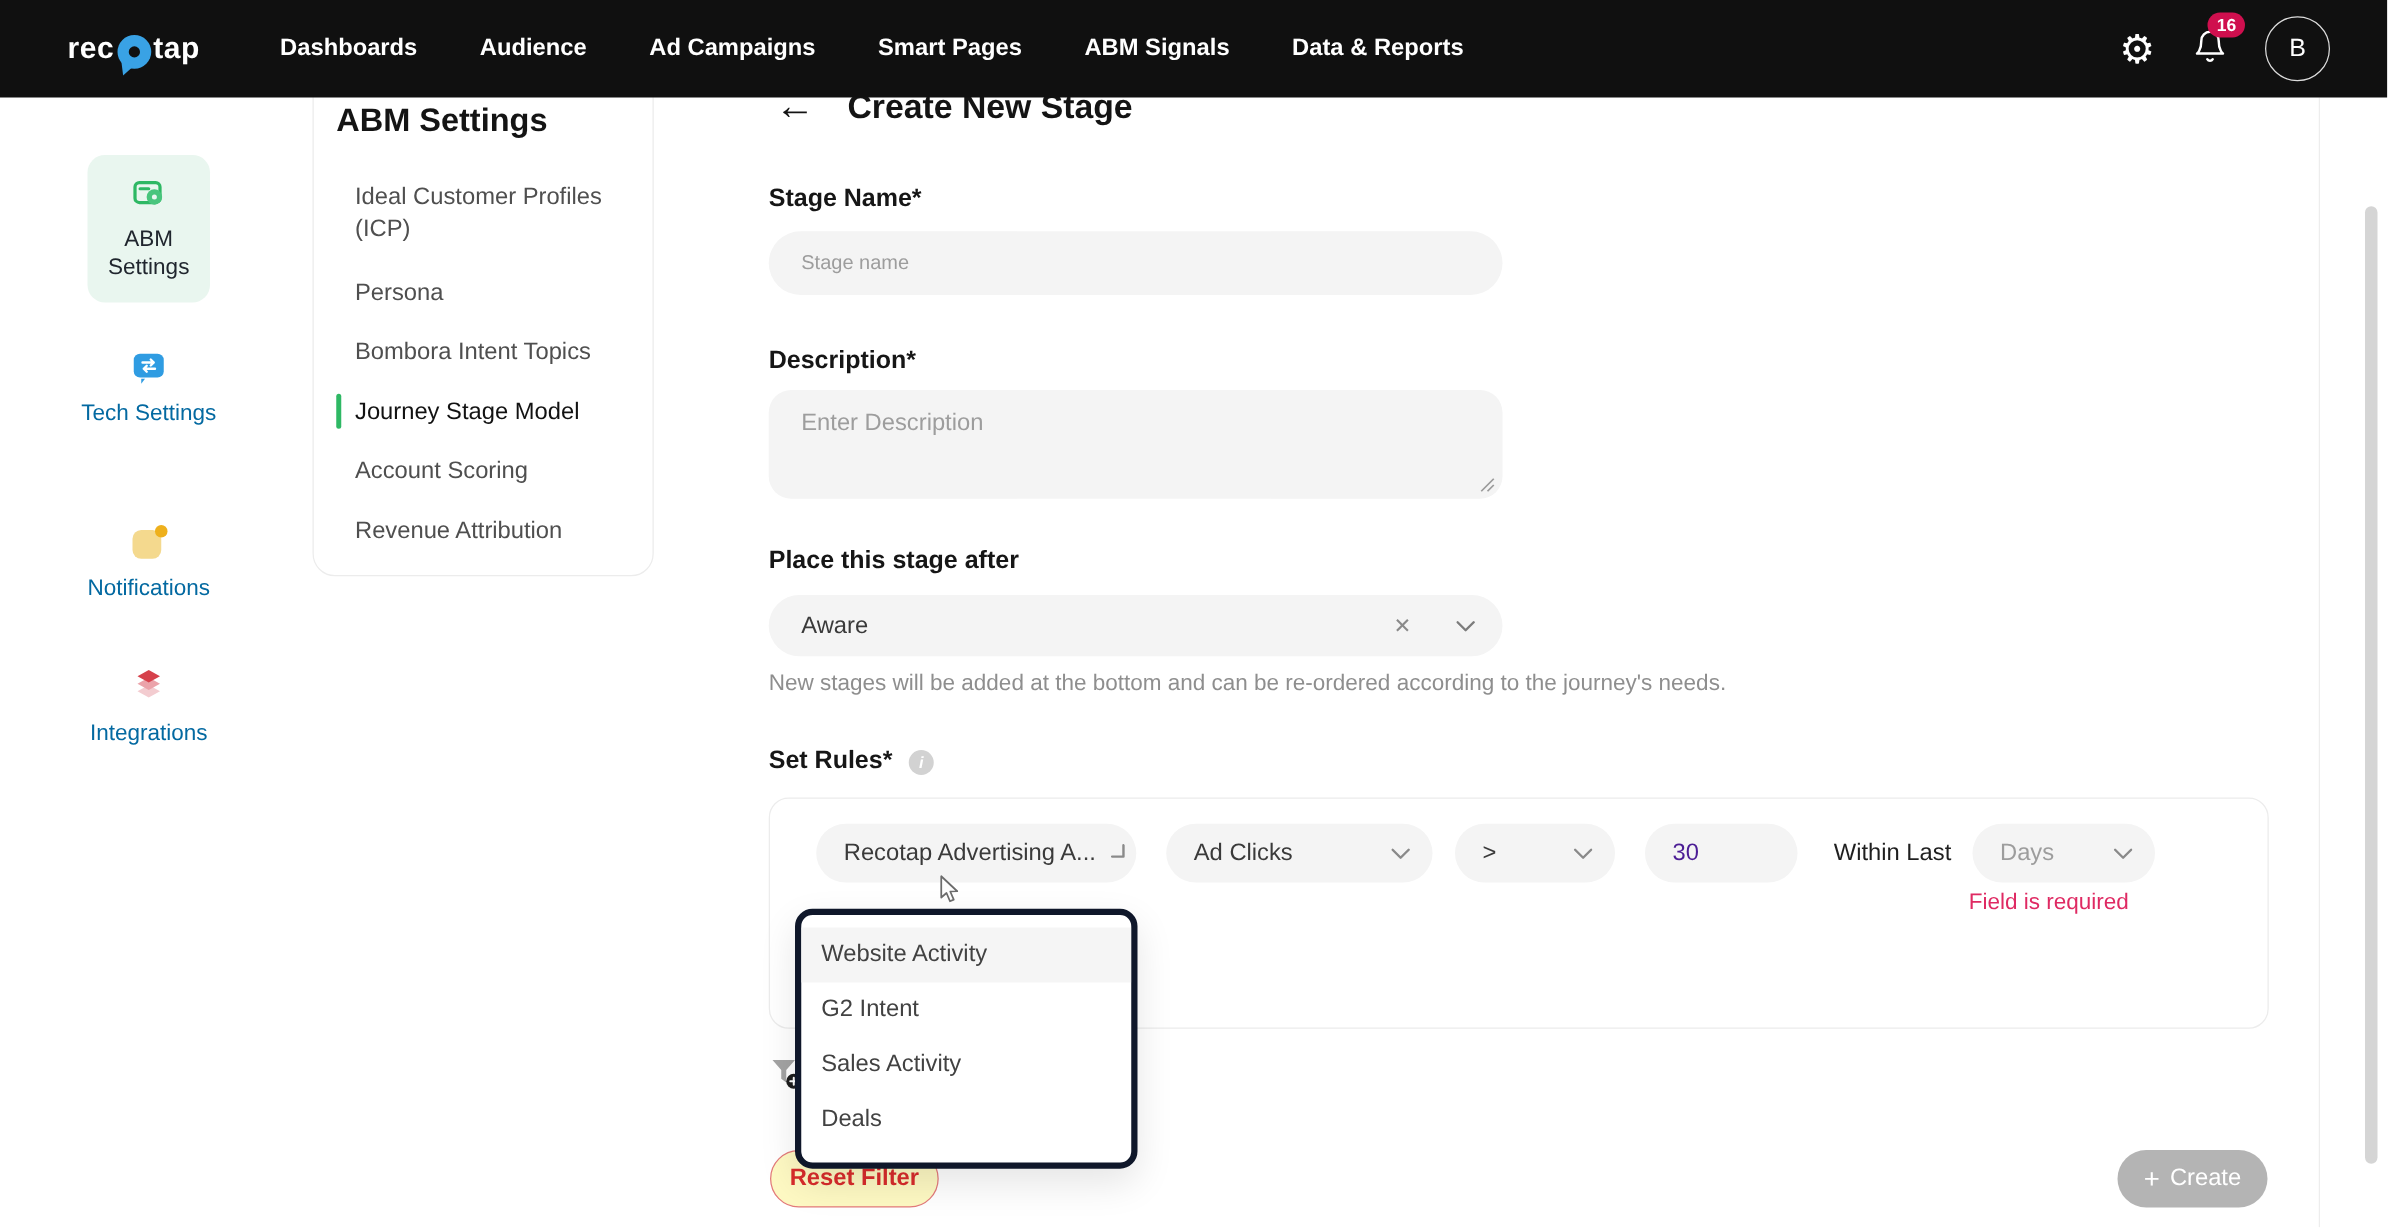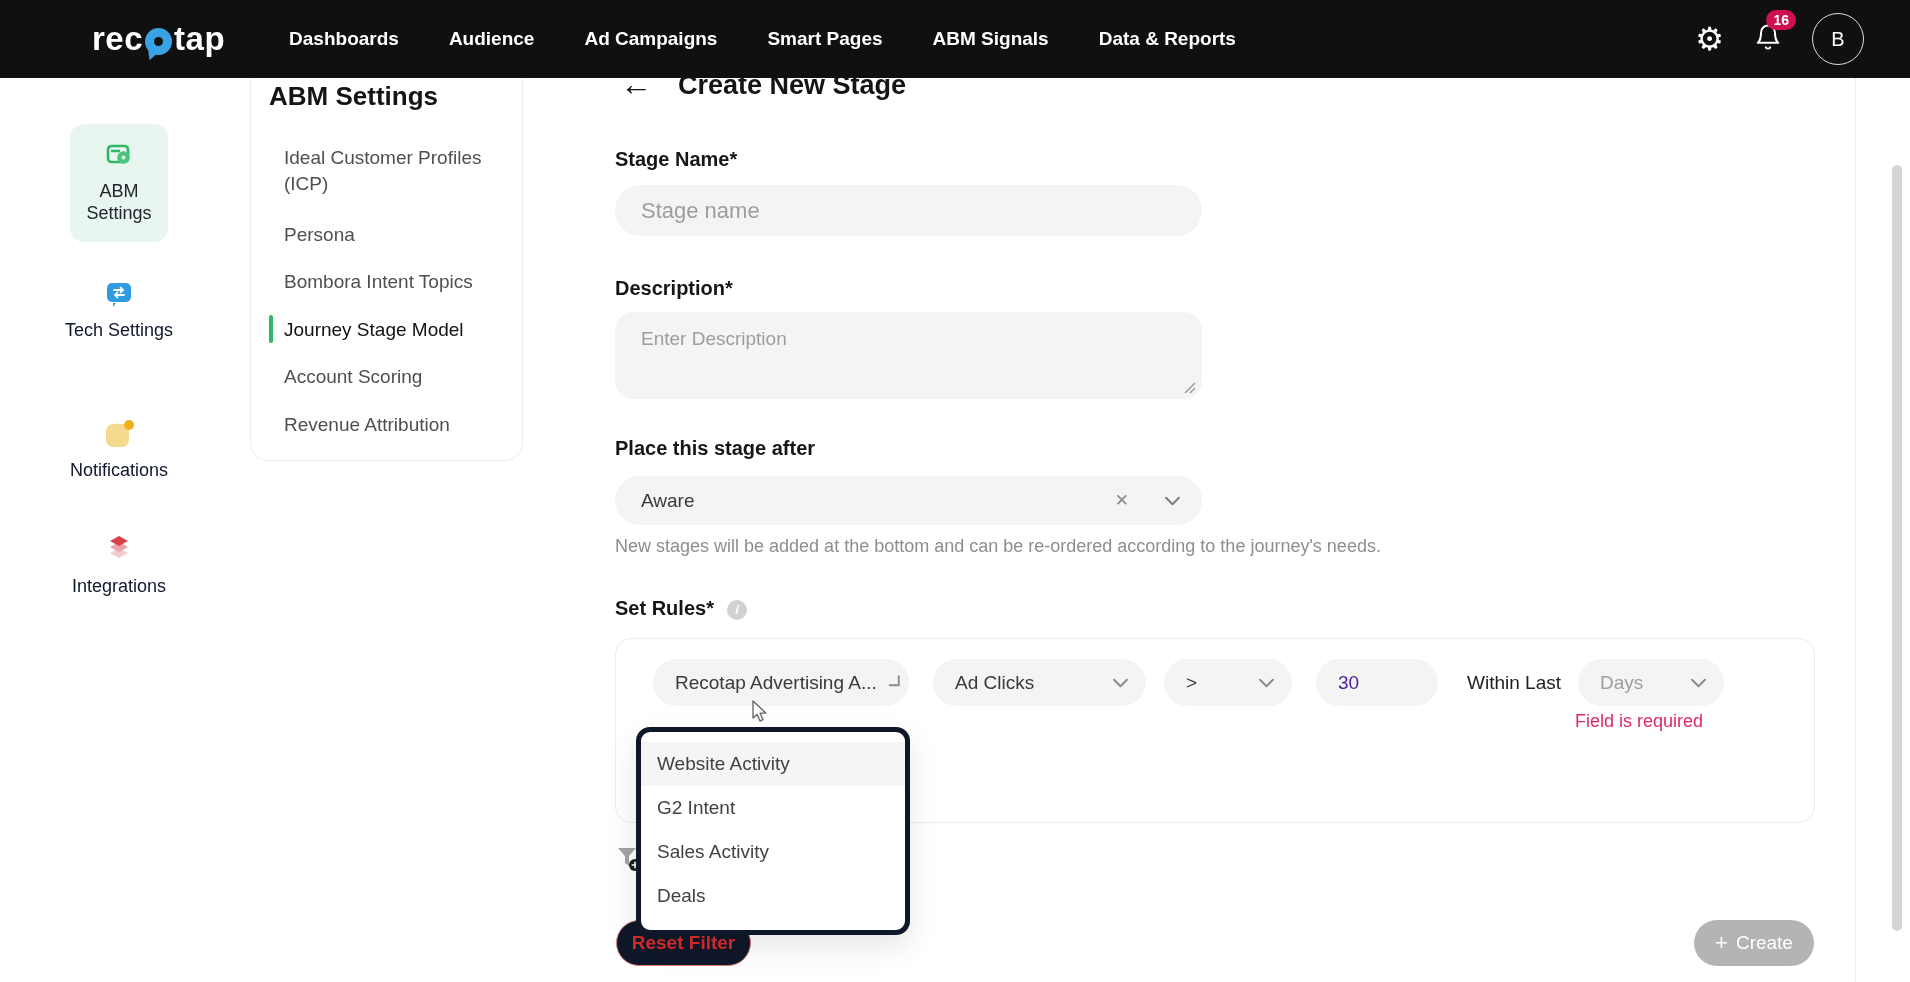--- a/index.html
+++ b/index.html
@@ -7,21 +7,21 @@
   #app {
     position:relative; width:1910px; height:982px; overflow:hidden;
     font-family:"Liberation Sans", sans-serif; background:#fff;
   }
 
   
   .topnav {
     position:absolute; left:0; top:0; width:1910px; height:78px;
     background:#101010; display:flex; align-items:center; padding:0 46px 0 54px; z-index:20;
   }
-  .logo { display:flex; align-items:center; color:#fff; font-size:33px; font-weight:600; letter-spacing:.5px; cursor:pointer;margin-left:38px; }
+  .logo { display:flex; align-items:center; color:#fff; font-size:24px; font-weight:600; letter-spacing:.5px; cursor:pointer; }
   .logo .pin { position:relative; width:27px; height:27px; background:#39a2e5; border-radius:50%; margin:0 2px; top:2px; }
   .logo .pin::before {
     content:''; position:absolute; left:1px; bottom:-6px; width:0; height:0;
     border-left:5px solid transparent; border-right:9px solid transparent;
     border-top:13px solid #39a2e5; transform:rotate(14deg);
   }
   .logo .pin::after {
     content:''; position:absolute; left:50%; top:50%; width:9px; height:9px;
     margin:-4.5px 0 0 -4.5px; background:#101010; border-radius:50%;
   }
@@ -44,40 +44,40 @@
   .rail-tile {
     position:absolute; left:70px; top:46px; width:98px; height:118px;
     background:#e9f6ef; border-radius:14px; display:flex; flex-direction:column;
     align-items:center; padding-top:16px; cursor:pointer;
   }
   .rail-tile .lbl { margin-top:8px; font-size:18px; font-weight:500; color:#20262e; text-align:center; line-height:22px; }
   .rail-item {
     position:absolute; left:54px; width:130px; display:flex; flex-direction:column;
     align-items:center; gap:9px; cursor:pointer;
   }
-  .rail-item .lbl { font-size:18px; color:#0f172a; text-align:right; line-height:22px; }
+  .rail-item .lbl { font-size:18px; color:#0369a1; text-align:right; line-height:22px; }
   .ri-tech { top:200px; } .ri-notif { top:340px; } .ri-integ { top:456px; }
 
   
   .panel {
     position:absolute; left:250px; top:44px; width:273px; height:417px;
     background:#fff; border:1px solid #ececec; border-radius:18px; z-index:5;
   }
   .panel-title { position:absolute; left:18px; top:36px; font-size:26px; font-weight:700; color:#141414; }
   .p-item { position:absolute; left:33px; right:14px; font-size:19px; color:#4f4f4f; line-height:26px; cursor:pointer; }
   .p-item.active { font-weight:400; color:#121212; }
   .p-bar { position:absolute; left:18px; top:270px; width:4px; height:28px; background:#2eb864; border-radius:2px; }
 
   
   .back-arrow { position:absolute; left:620px; top:66px; font-size:32px; color:#141414; cursor:pointer; z-index:6; }
   .page-title { position:absolute; left:678px; top:70px; font-size:27px; font-weight:700; color:#141414; z-index:6; }
   .f-label { position:absolute; font-size:20px; font-weight:700; color:#161616; }
   .pill-input {
     position:absolute; left:615px; width:587px; height:51px; border:none; outline:none;
-    background:#f4f4f4; border-radius:26px; padding:0 26px; font-size:22px; color:#c2410c;
+    background:#f4f4f4; border-radius:26px; padding:0 26px; font-size:16px; color:#c2410c;
     font-family:"Liberation Sans", sans-serif;
   }
   .pill-input::placeholder, .area-input::placeholder { color:#9d9d9d; }
   .area-input {
     position:absolute; left:615px; top:312px; width:587px; height:87px; border:none; outline:none;
     background:#f4f4f4; border-radius:18px; padding:16px 26px; font-size:19px; color:#2e2e2e;
     resize:none; font-family:"Liberation Sans", sans-serif;
   }
   .grip { position:absolute; left:1182px; top:380px; }
   .select {
@@ -125,21 +125,21 @@
     z-index:10; overflow:hidden; padding:10px 0 12px 0;
   }
   .menu-item { height:44px; line-height:44px; padding-left:16px; font-size:19px; color:#424242; cursor:pointer; }
   .menu-item.hl { background:#f5f5f5; }
 
   .cursor { position:absolute; left:749px; top:700px; z-index:12; }
   .funnel { position:absolute; left:616px; top:846px; z-index:2; }
 
   .reset-btn {
     position:absolute; left:616px; top:920px; width:135px; height:46px;
-    background:#0f172a; border:1.5px solid #e37b7b; border-radius:23px;
+    background:#fef9c3; border:1.5px solid #e37b7b; border-radius:23px;
     color:#d92c2c; font-size:19px; font-weight:700; cursor:pointer;
     font-family:"Liberation Sans", sans-serif; z-index:3;
   }
   .create-btn {
     position:absolute; left:1694px; top:920px; width:120px; height:46px;
     background:#b4b4b4; border:none; border-radius:23px; color:#fff; font-size:19px;
     font-weight:500; cursor:pointer; display:flex; align-items:center; justify-content:center;
     gap:8px; font-family:"Liberation Sans", sans-serif;
   }
   .create-btn .plus { font-size:22px; font-weight:400; line-height:22px; }

